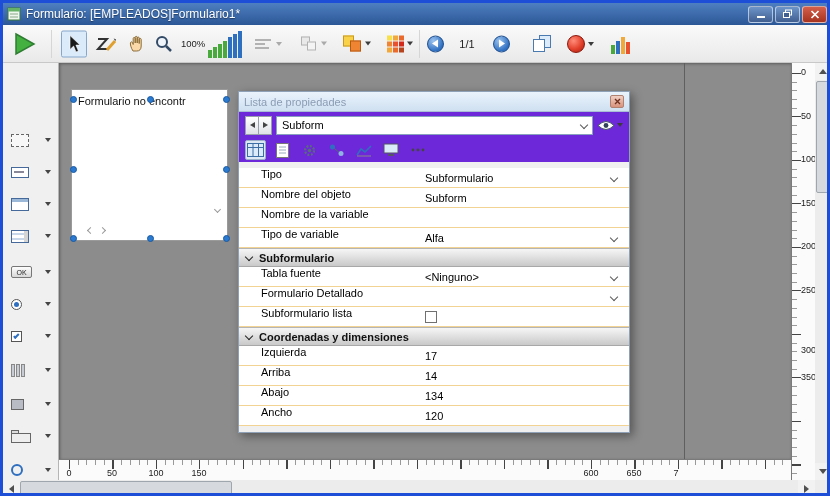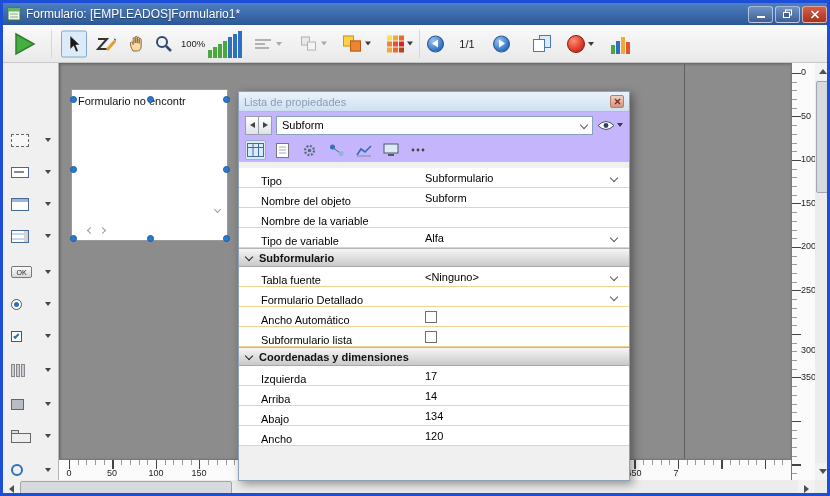--- a/index.html
+++ b/index.html
@@ -106,22 +106,22 @@
   .arr-d { width:0;height:0;border-left:4px solid transparent;border-right:4px solid transparent;border-top:5px solid #505050;}
   .arr-l { width:0;height:0;border-top:4px solid transparent;border-bottom:4px solid transparent;border-right:5px solid #505050;}
   .arr-r { width:0;height:0;border-top:4px solid transparent;border-bottom:4px solid transparent;border-left:5px solid #505050;}
   .vthumb { position: absolute; left: 1px; width: 14px; top: 18px; height: 112px;
             background: #d6d9de; border: 1px solid #9fa6ad; border-radius: 2px; }
   .hthumb { position: absolute; top: 1px; height: 15px; left: 17px; width: 212px;
             background: #d6d9de; border: 1px solid #9fa6ad; border-radius: 2px; }
   .corner-br { position: absolute; left: 812px; top: 477px; width: 16px; height: 17px; background: #ececec; }
 
   
-  .palette { position: absolute; left: 235px; top: 88px; width: 392px; height: 390px;
-             background: #c4b5fd; border: 1px solid #8fa1b6; box-shadow: 3px 3px 9px rgba(0,0,0,.4); z-index: 10; text-decoration: underline; }
+  .palette { position: absolute; left: 235px; top: 88px; width: 392px; height: 342px;
+             background: #6d28d9; border: 1px solid #8fa1b6; box-shadow: 3px 3px 9px rgba(0,0,0,.4); z-index: 10; text-decoration: underline; }
   .ptitle { position: absolute; left: 0; top: 0; right: 0; height: 20px;
             background: linear-gradient(180deg, #eaf3fc, #cfe0f1); border-bottom: 1px solid #a9bdd4;
             display: flex; align-items: center; padding: 0 5px; font-size: 11px; color: #8b9cb4; }
   .pclose { margin-left: auto; width: 14px; height: 13px; border: 1px solid #b08070;
             background: linear-gradient(180deg, #f0d0c4, #d8927c); border-radius: 2px;
             display: flex; align-items: center; justify-content: center; }
   .pselector { position: absolute; left: 0; top: 20px; right: 0; height: 26px;
                display: flex; align-items: center; gap: 4px; padding: 0 6px; }
   .pnav { display: flex; }
   .pnavbtn { width: 14px; height: 19px; border: 1px solid #98a0ac; background: linear-gradient(180deg,#fff,#dfe2e7);
@@ -137,21 +137,21 @@
            display: flex; align-items: center; gap: 6px; padding: 0 6px; }
   .ptab { width: 21px; height: 20px; display: flex; align-items: center; justify-content: center; }
   .ptab.on { border: 1px solid #9ab0c8; background: #dde9f5; border-radius: 2px; }
   .pgrid { position: absolute; left: 0; top: 70px; right: 0; bottom: 0; background: #f0f0f0;
            padding-top: 6px; overflow: hidden; }
   .psec { height: 19px; display: flex; align-items: center;
           background: linear-gradient(180deg, #f6f6f6, #c9c9c9);
           border-top: 1px solid #b5b5b5; border-bottom: 1px solid #a8a8a8;
           font-size: 11px; font-weight: bold; color: #111; }
   .psec .chev { border-color: #222; margin: 0 7px 2px 7px; }
-  .prow { height: 20px; display: flex; align-items: flex-end; background: #fff;
+  .prow { height: 20px; display: flex; align-items: flex-start; background: #fff;
           border-bottom: 1px solid #f2d394; font-size: 11px; }
   .plabel { width: 180px; padding-left: 22px; white-space: nowrap; overflow: hidden; color: #000; }
   .pval { flex: 1; height: 100%; display: flex; align-items: center; padding: 0 12px 0 6px; position: relative; }
   .pval .chev { position: absolute; right: 12px; }
   .cbx { width: 12px; height: 12px; border: 1px solid #707070; background: #fff; display: inline-block; }
 </style>
 </head>
 <body>
 
 <div class="window">
@@ -541,26 +541,20 @@
           </div>
       </div>
       <div class="prow">
         <div class="plabel">Formulario Detallado</div>
         <div class="pval">
             <span></span>
             <span class="chev"></span>
           </div>
       </div>
       <div class="prow">
-        <div class="plabel">Ancho Automático</div>
-        <div class="pval">
-            <span class="cbx"></span>
-          </div>
-      </div>
-      <div class="prow">
         <div class="plabel">Subformulario lista</div>
         <div class="pval">
             <span class="cbx"></span>
           </div>
       </div>
 
       <div class="psec">
         <span class="chev"></span>
         <span>Coordenadas y dimensiones</span>
       </div>

